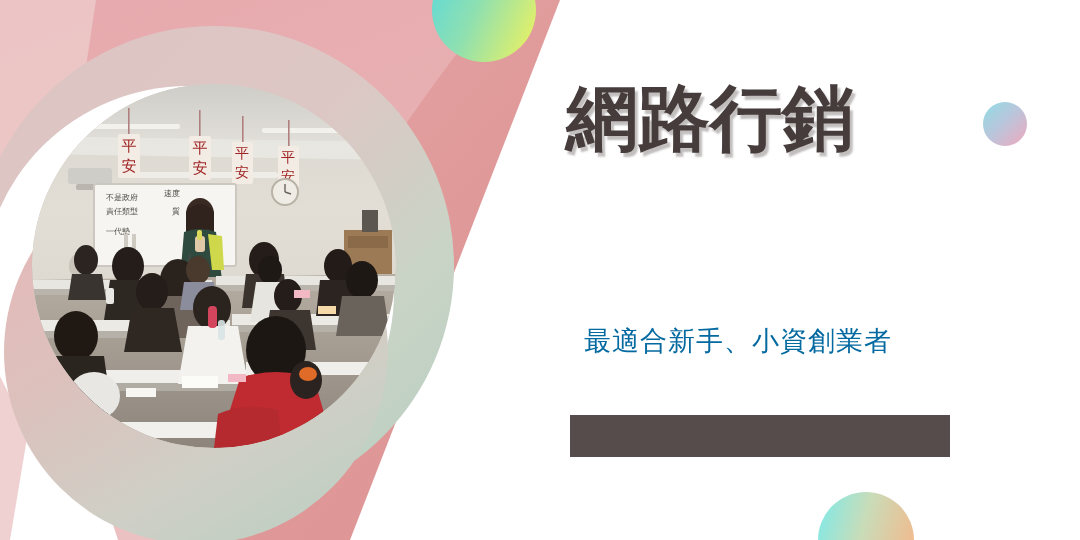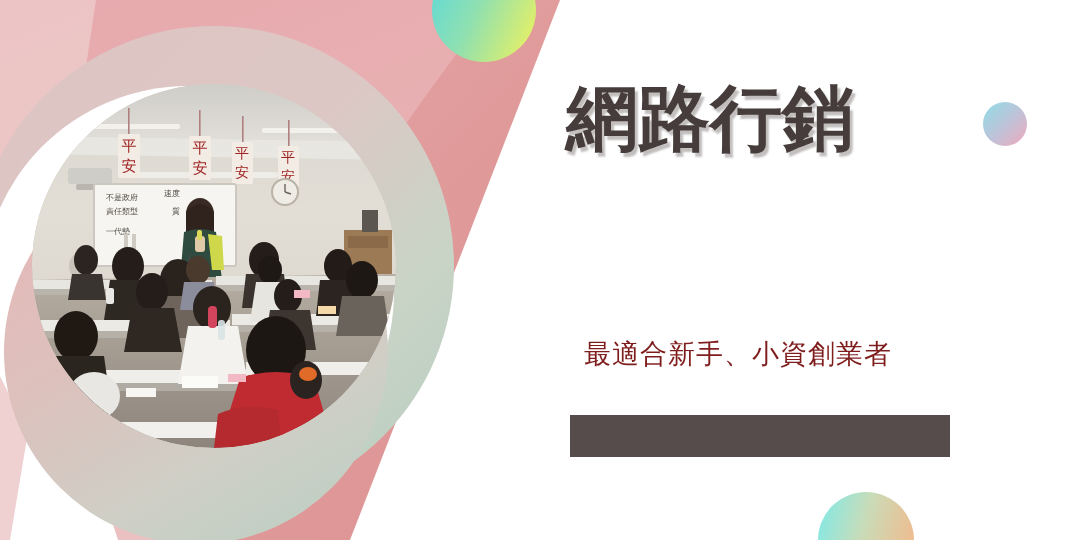--- a/index.html
+++ b/index.html
@@ -129,27 +129,26 @@
     letter-spacing: 0px;
     text-shadow: 3px 4px 2px rgba(120,110,110,0.45);
     white-space: nowrap;
   }
   .title-line { display: block; }
 
   .subtitle {
     position: absolute;
     left: 18px;
     top: 322px;
-    color: #7f1d1d;
+    color: #0369a1;
     font-size: 27px;
     line-height: 38px;
     font-weight: normal;
     letter-spacing: 1px;
     white-space: nowrap;
-    margin-top: 13px;
   }
   .bar {
     position: absolute;
     left: 4px;
     top: 415px;
     width: 380px;
     height: 42px;
     background: #564c4c;
   }
 </style>

